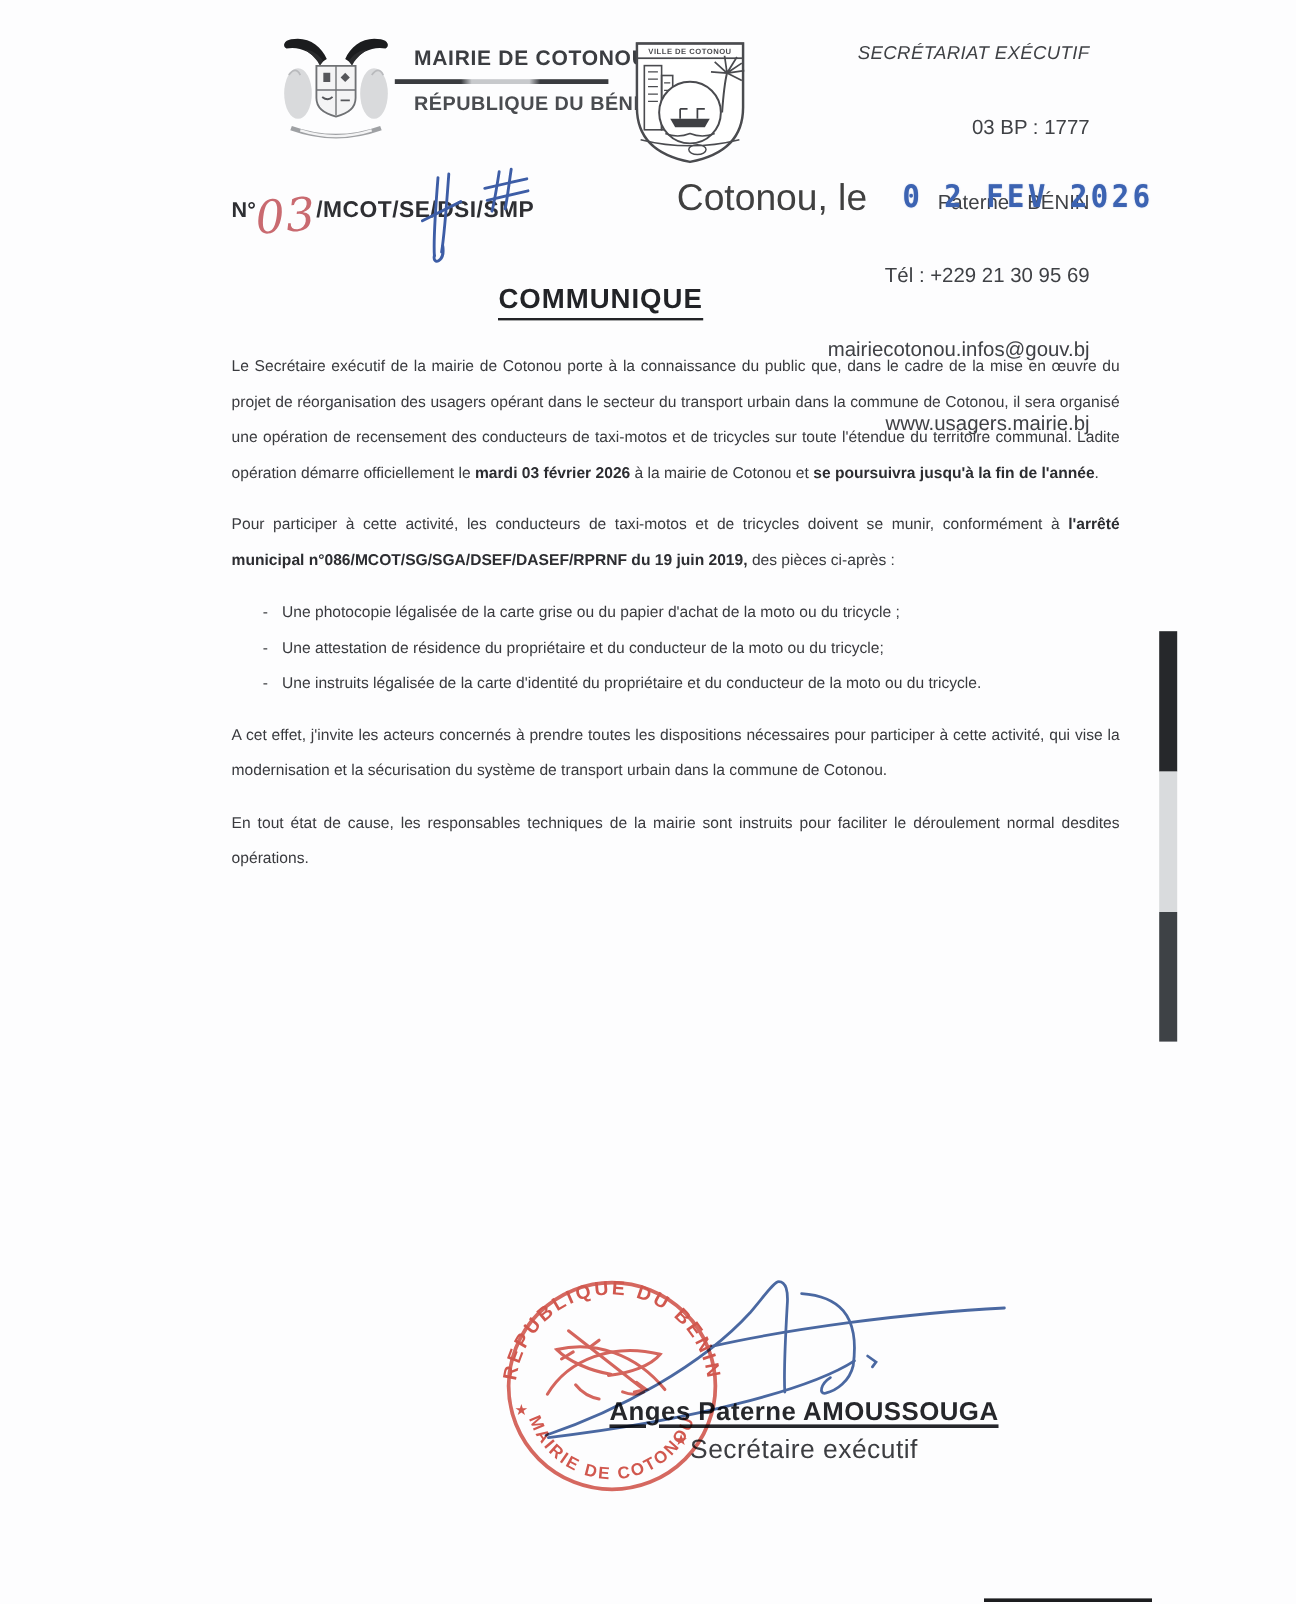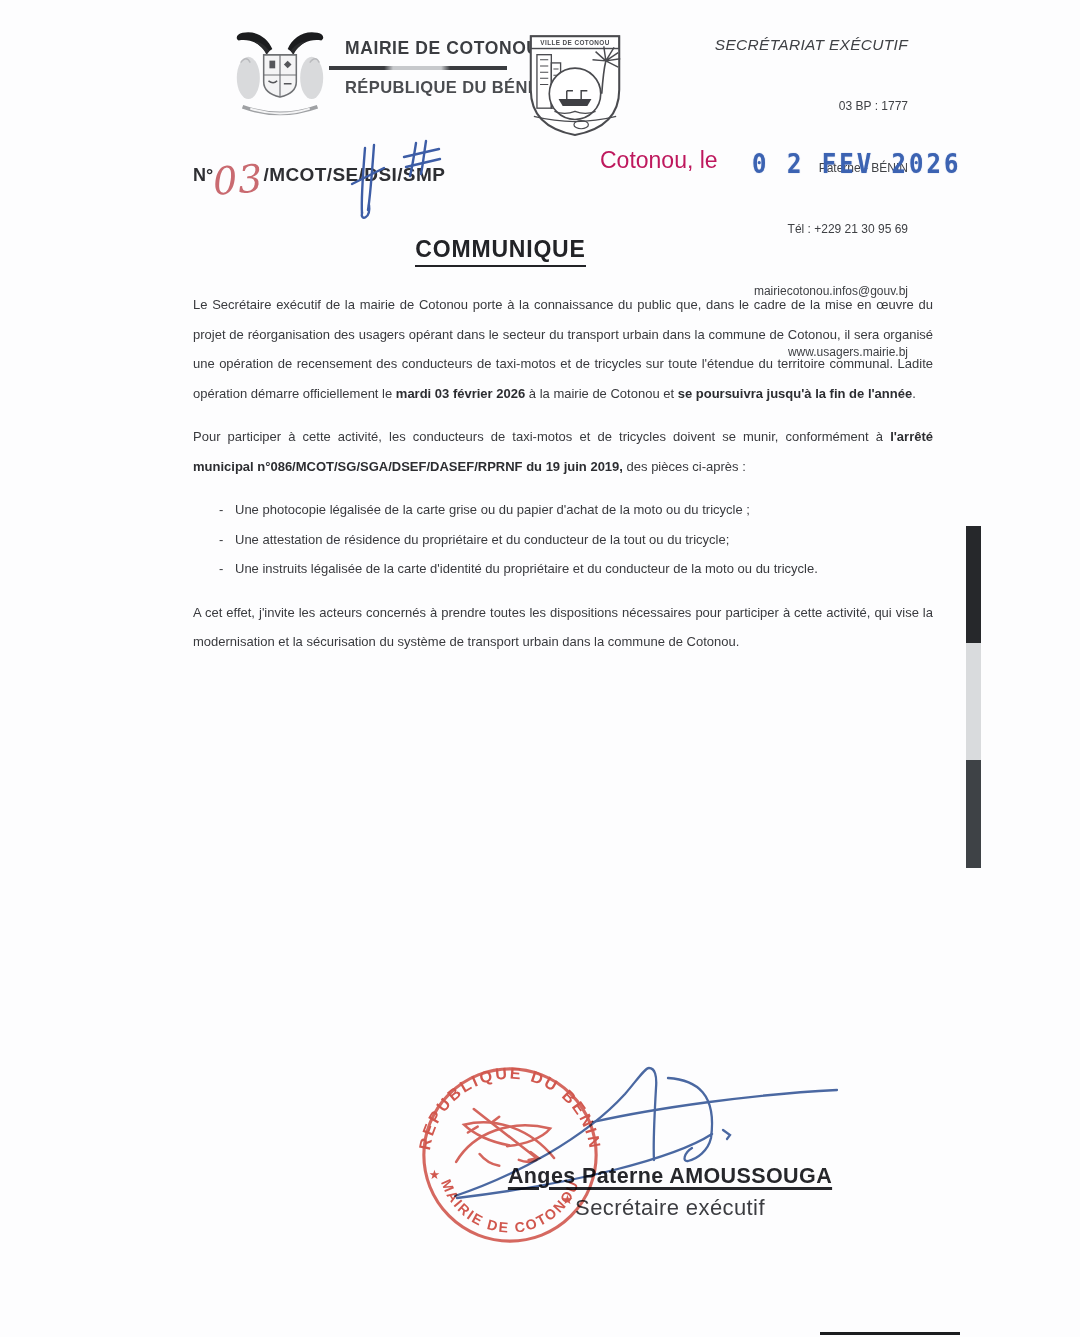--- a/index.html
+++ b/index.html
@@ -13,24 +13,24 @@
   
   .arms { position:absolute; left:226px; top:28px; width:108px; height:96px; }
   .org-block { position:absolute; left:345px; top:38px; width:180px; }
   .org-name { font-size:17.5px; font-weight:bold; letter-spacing:.6px; color:#3b3d41; white-space:nowrap; }
   .org-divider { margin:7px 0 8px -16px; width:178px; height:4px;
     background:linear-gradient(to right,#3a3c40 0%,#3a3c40 31%,#c7c9cc 36%,#c7c9cc 63%,#3a3c40 68%,#3a3c40 100%); }
   .org-country { font-size:16.5px; font-weight:bold; letter-spacing:.4px; color:#4a4c50; white-space:nowrap; }
   .city-shield { position:absolute; left:522px; top:30px; width:106px; height:108px; }
   .contact { position:absolute; right:172px; top:36px; width:300px; text-align:right; color:#3f4145; }
   .contact .dept { font-size:15.5px; font-weight:normal; font-style:italic; letter-spacing:.3px; margin-bottom:3px; }
-  .contact .line { font-size:12px; line-height:17.5px;margin-top:44px; }
-
-  
-  .dateline { position:absolute; left:600px; top:147px; font-size:23px; color:#be185d; }
+  .contact .line { font-size:17px; line-height:17.5px;margin-top:44px; }
+
+  
+  .dateline { position:absolute; left:564px; top:147px; font-size:31px; color:#404040; }
   .date-stamp { position:absolute; left:752px; top:150px; font-family:"DejaVu Sans Mono", monospace;
     font-weight:bold; font-size:24px; color:#3c63b2; letter-spacing:3px; transform:scaleY(1.08);
     text-shadow:0 0 1px rgba(60,99,178,.55); white-space:nowrap; }
   .ref { position:absolute; left:193px; top:158px; white-space:nowrap; }
   .ref .no { font-size:18px; font-weight:bold; color:#2e2f33; vertical-align:14px; }
   .ref .num { font-family:"DejaVu Serif", serif; font-style:italic; font-size:38px; color:#c96a70;
     display:inline-block; transform:rotate(-4deg); letter-spacing:1px; vertical-align:2px; }
   .ref .rest { font-size:19px; font-weight:bold; color:#2e2f33; letter-spacing:.4px; vertical-align:14px; }
   .paraphe { position:absolute; left:335px; top:128px; width:120px; height:100px; }
 
@@ -150,24 +150,25 @@
 
   <div class="title-wrap">
     <span class="title">COMMUNIQUE</span>
   </div>
 
   <div class="body-text">
     <p><span>Le Secrétaire exécutif de la mairie de Cotonou porte à la connaissance du public que, dans le cadre de la mise en œuvre du projet de réorganisation des usagers opérant dans le secteur du transport urbain dans la commune de Cotonou, il sera organisé une opération de recensement des conducteurs de taxi-motos et de tricycles sur toute l'étendue du territoire communal. Ladite opération démarre officiellement le </span><span class="b">mardi 03 février 2026</span><span> à la mairie de Cotonou et </span><span class="b">se poursuivra jusqu'à la fin de l'année</span><span>.</span></p>
     <p><span>Pour participer à cette activité, les conducteurs de taxi-motos et de tricycles doivent se munir, conformément à </span><span class="b">l'arrêté municipal n°086/MCOT/SG/SGA/DSEF/DASEF/RPRNF du 19 juin 2019,</span><span> des pièces ci-après :</span></p>
     <ul class="doc-list">
         <li>Une photocopie légalisée de la carte grise ou du papier d'achat de la moto ou du tricycle ;</li>
-        <li>Une attestation de résidence du propriétaire et du conducteur de la tout ou du tricycle;</li>
+        <li>Une attestation de résidence du propriétaire et du conducteur de la moto ou du tricycle;</li>
         <li>Une instruits légalisée de la carte d'identité du propriétaire et du conducteur de la moto ou du tricycle.</li>
       </ul>
     <p><span>A cet effet, j'invite les acteurs concernés à prendre toutes les dispositions nécessaires pour participer à cette activité, qui vise la modernisation et la sécurisation du système de transport urbain dans la commune de Cotonou.</span></p>
+    <p><span>En tout état de cause, les responsables techniques de la mairie sont instruits pour faciliter le déroulement normal desdites opérations.</span></p>
   </div>
 
   <div class="sig-name-wrap">
     <div><span class="sig-name">Anges Paterne AMOUSSOUGA</span></div>
     <div class="sig-role">Secrétaire exécutif</div>
   </div>
 
   <svg class="stamp" viewBox="0 0 190 190">
     <defs>
       <path id="arcTop" d="M 14,112 A 82,82 0 1 1 176,112"></path>

